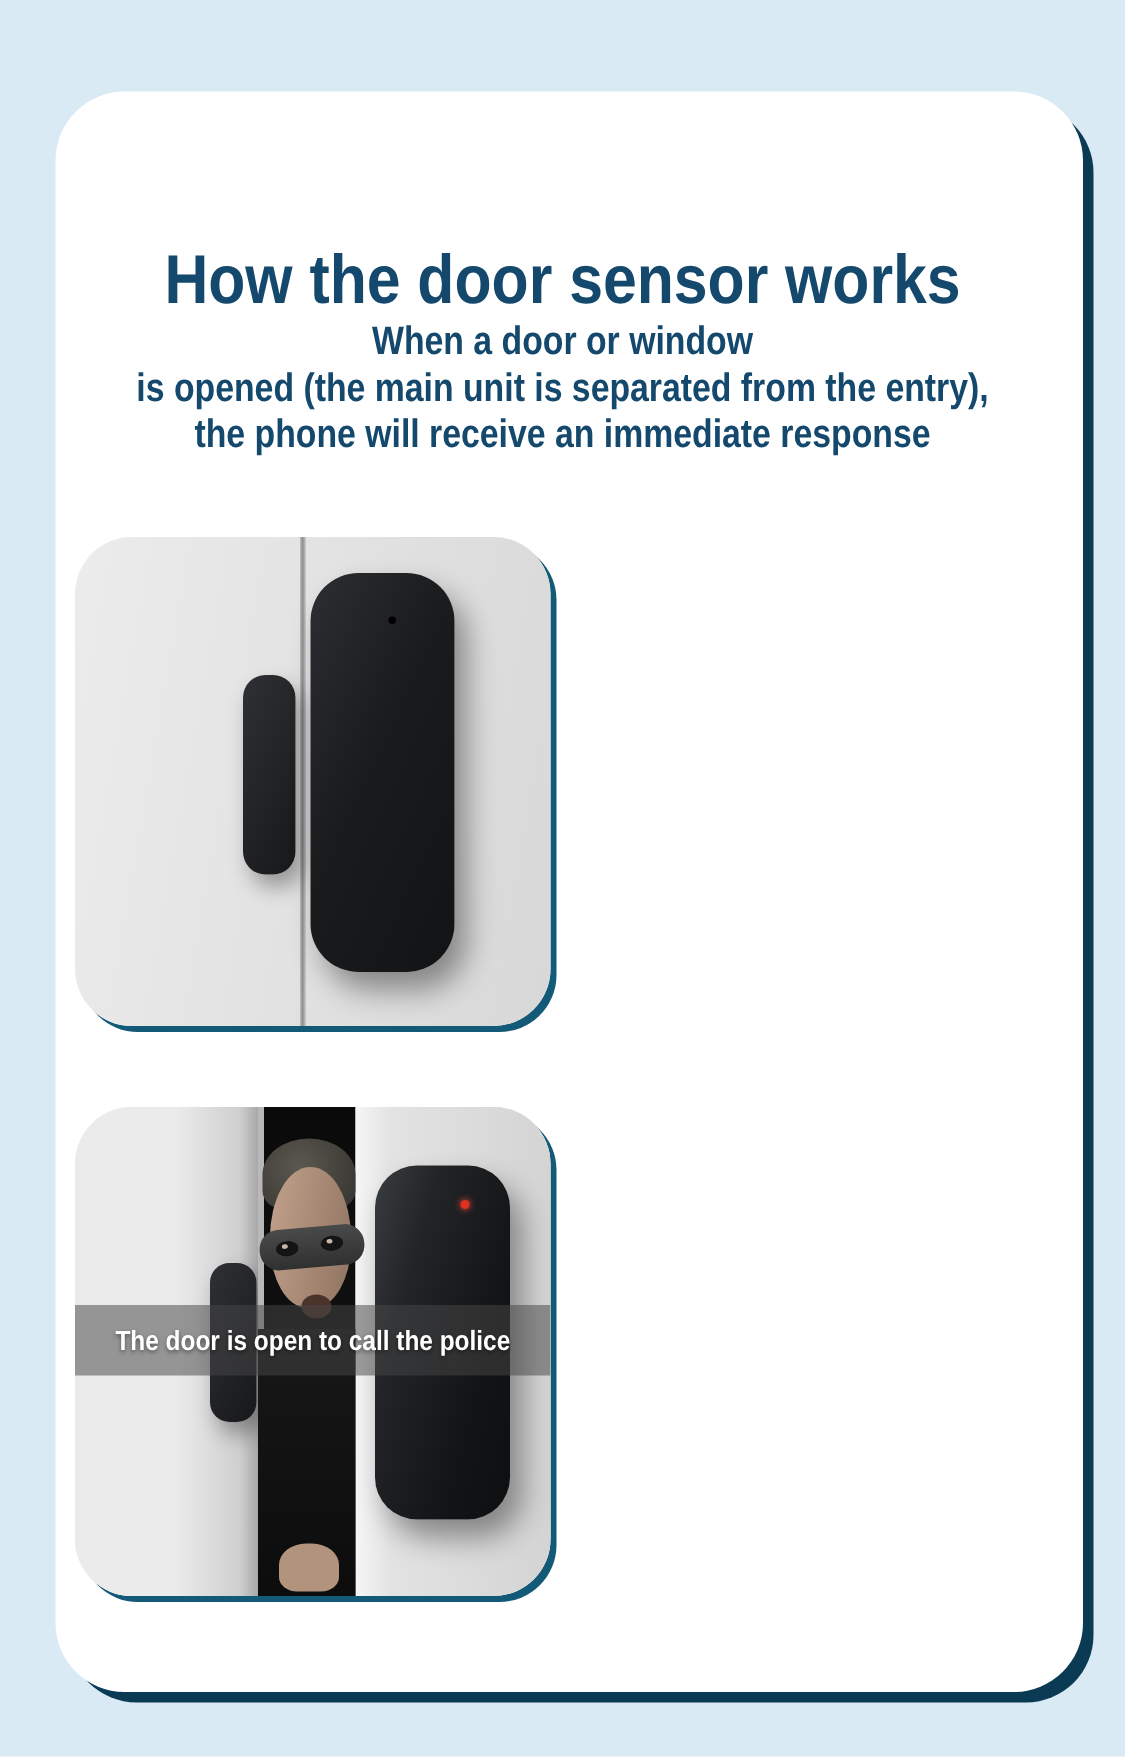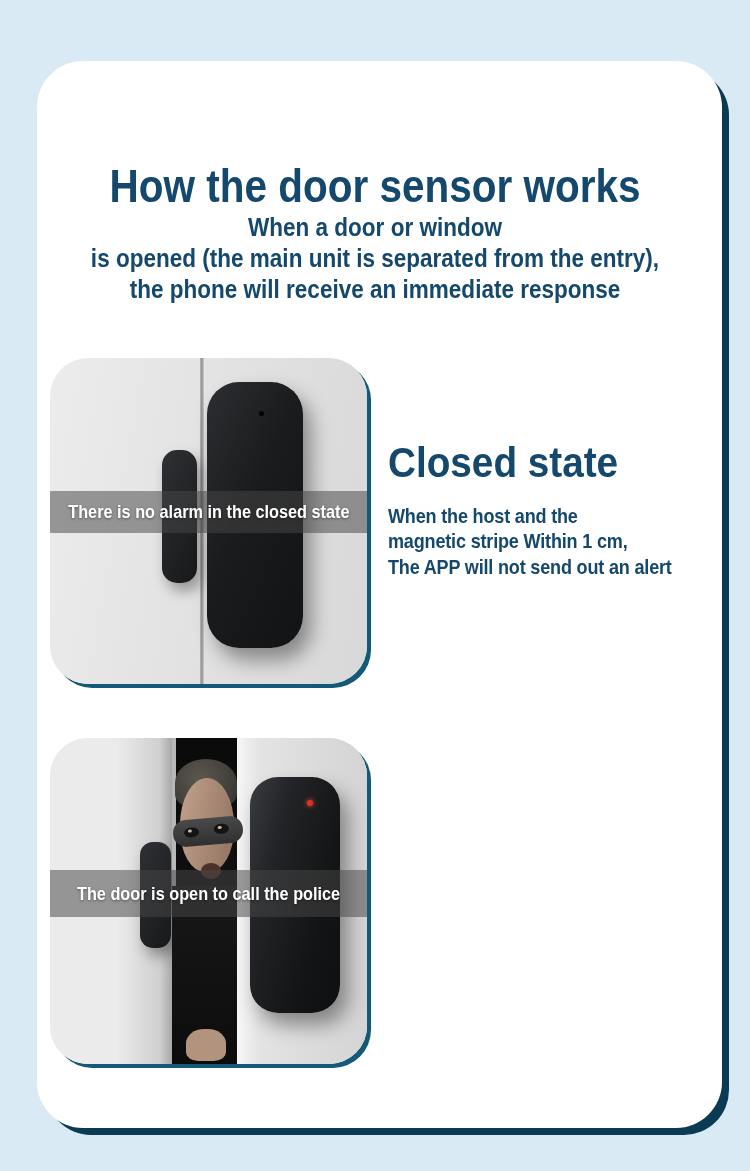--- a/index.html
+++ b/index.html
@@ -87,33 +87,22 @@
     <div>is opened (the main unit is separated from the entry),</div>
     <div>the phone will receive an immediate response</div>
   </div>
 
   <figure class="photo photo1" style="margin:0;">
     <div class="seam1"></div>
     <div class="magnet m1"></div>
     <div class="unit u1">
       <div class="hole"></div>
     </div>
-    <div class="caption cap1">
-      <span>There is no alarm in the closed state</span>
-    </div>
   </figure>
 
-  <div class="sec-text st1">
-    <h2>Closed state</h2>
-    <div class="body">
-      <div>When the host and the</div>
-      <div>magnetic stripe Within 1 cm,</div>
-      <div>The APP will not send out an alert</div>
-    </div>
-  </div>
 
   <figure class="photo photo2" style="margin:0;">
     <div class="panelL"></div>
     <div class="gap"></div>
     <div class="frameL"></div>
     <div class="panelR"></div>
     <div class="burglar">
       <div class="b-body"></div>
       <div class="b-hair"></div>
       <div class="b-face"></div>

